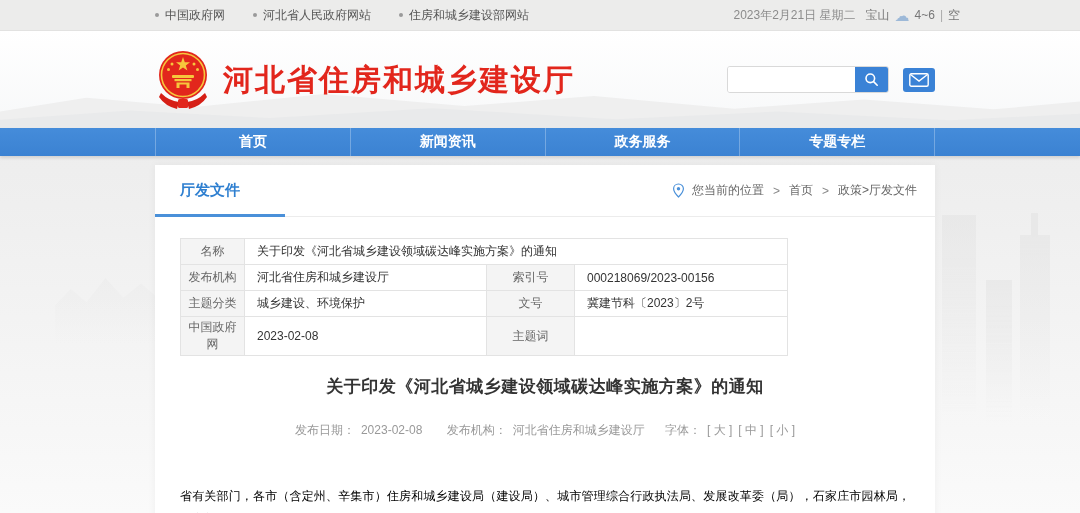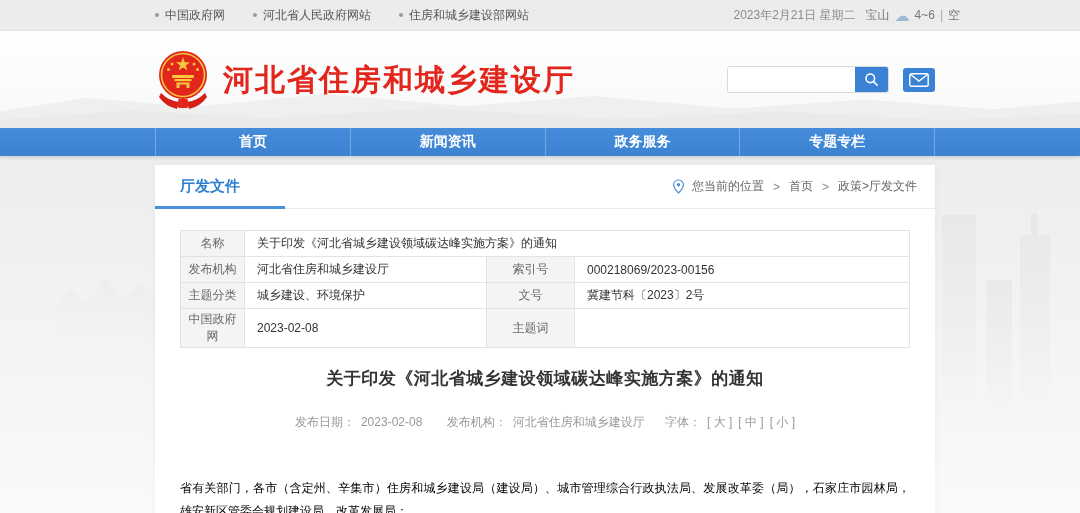--- a/index.html
+++ b/index.html
@@ -49,29 +49,29 @@
   .bld1 { left:0;   width:34px; height:215px; }
   .bld2 { left:44px; width:26px; height:150px; }
   .bld3 { left:78px; width:30px; height:195px; }
   .bld3::before { content:""; position:absolute; top:-22px; left:11px; width:7px; height:24px; background:#e3e3e3; }
   .bg-wall { position:absolute; left:55px; top:245px; width:105px; height:110px; z-index:0; opacity:.5;
     background:linear-gradient(180deg,#e6e6e6 0%,rgba(245,245,245,0) 90%);
     clip-path:polygon(0 55%,15% 40%,30% 52%,48% 30%,65% 48%,82% 35%,100% 50%,100% 100%,0 100%); }
 
   
   .panel { position:relative; z-index:2; width:780px; margin-left:155px; margin-top:9px; background:#fff; min-height:360px; box-shadow:0 0 8px rgba(0,0,0,.05); }
-  .crumb-row { height:44px; display:flex; align-items:center; justify-content:space-between; padding:0 18px 0 25px; border-bottom:1px solid #ececec; position:relative; }
+  .crumb-row { height:52px; display:flex; align-items:center; justify-content:space-between; padding:0 18px 0 25px; border-bottom:1px solid #ececec; position:relative; }
   .section-tab { font-size:15px; font-weight:bold; color:#2e7fd0; cursor:pointer; }
   .tab-underline { position:absolute; left:0; bottom:-1px; width:130px; height:3px; background:#4a90d9; }
   .crumb { display:flex; align-items:center; gap:7px; font-size:12px; color:#666; }
   .crumb a { color:#666; text-decoration:none; cursor:pointer; }
   .crumb .sep { color:#888; margin:0 2px; }
 
   
-  .doc-table { width:730px; margin:21px 25px 0; border-collapse:collapse; table-layout:fixed; }
+  .doc-table { width:608px; margin:21px 25px 0; border-collapse:collapse; table-layout:fixed; }
   .doc-table td { border:1px solid #e3e3e3; height:26px; font-size:12px; padding:2px 8px; }
   .doc-table td.lbl { background:#f4f4f4; color:#666; text-align:center; padding:2px 4px; }
   .doc-table td.val { color:#333; text-align:left; padding-left:12px; }
 
   
   .article-title { margin-top:19px; text-align:center; font-size:17px; font-weight:bold; color:#333; letter-spacing:.5px; }
   .article-meta { margin-top:24px; text-align:center; font-size:12px; color:#999; }
   .article-meta span { margin:0 3px; }
   .font-size-link { cursor:pointer; color:#999; margin:0 4px; }
   .article-body { padding:0 25px; }

